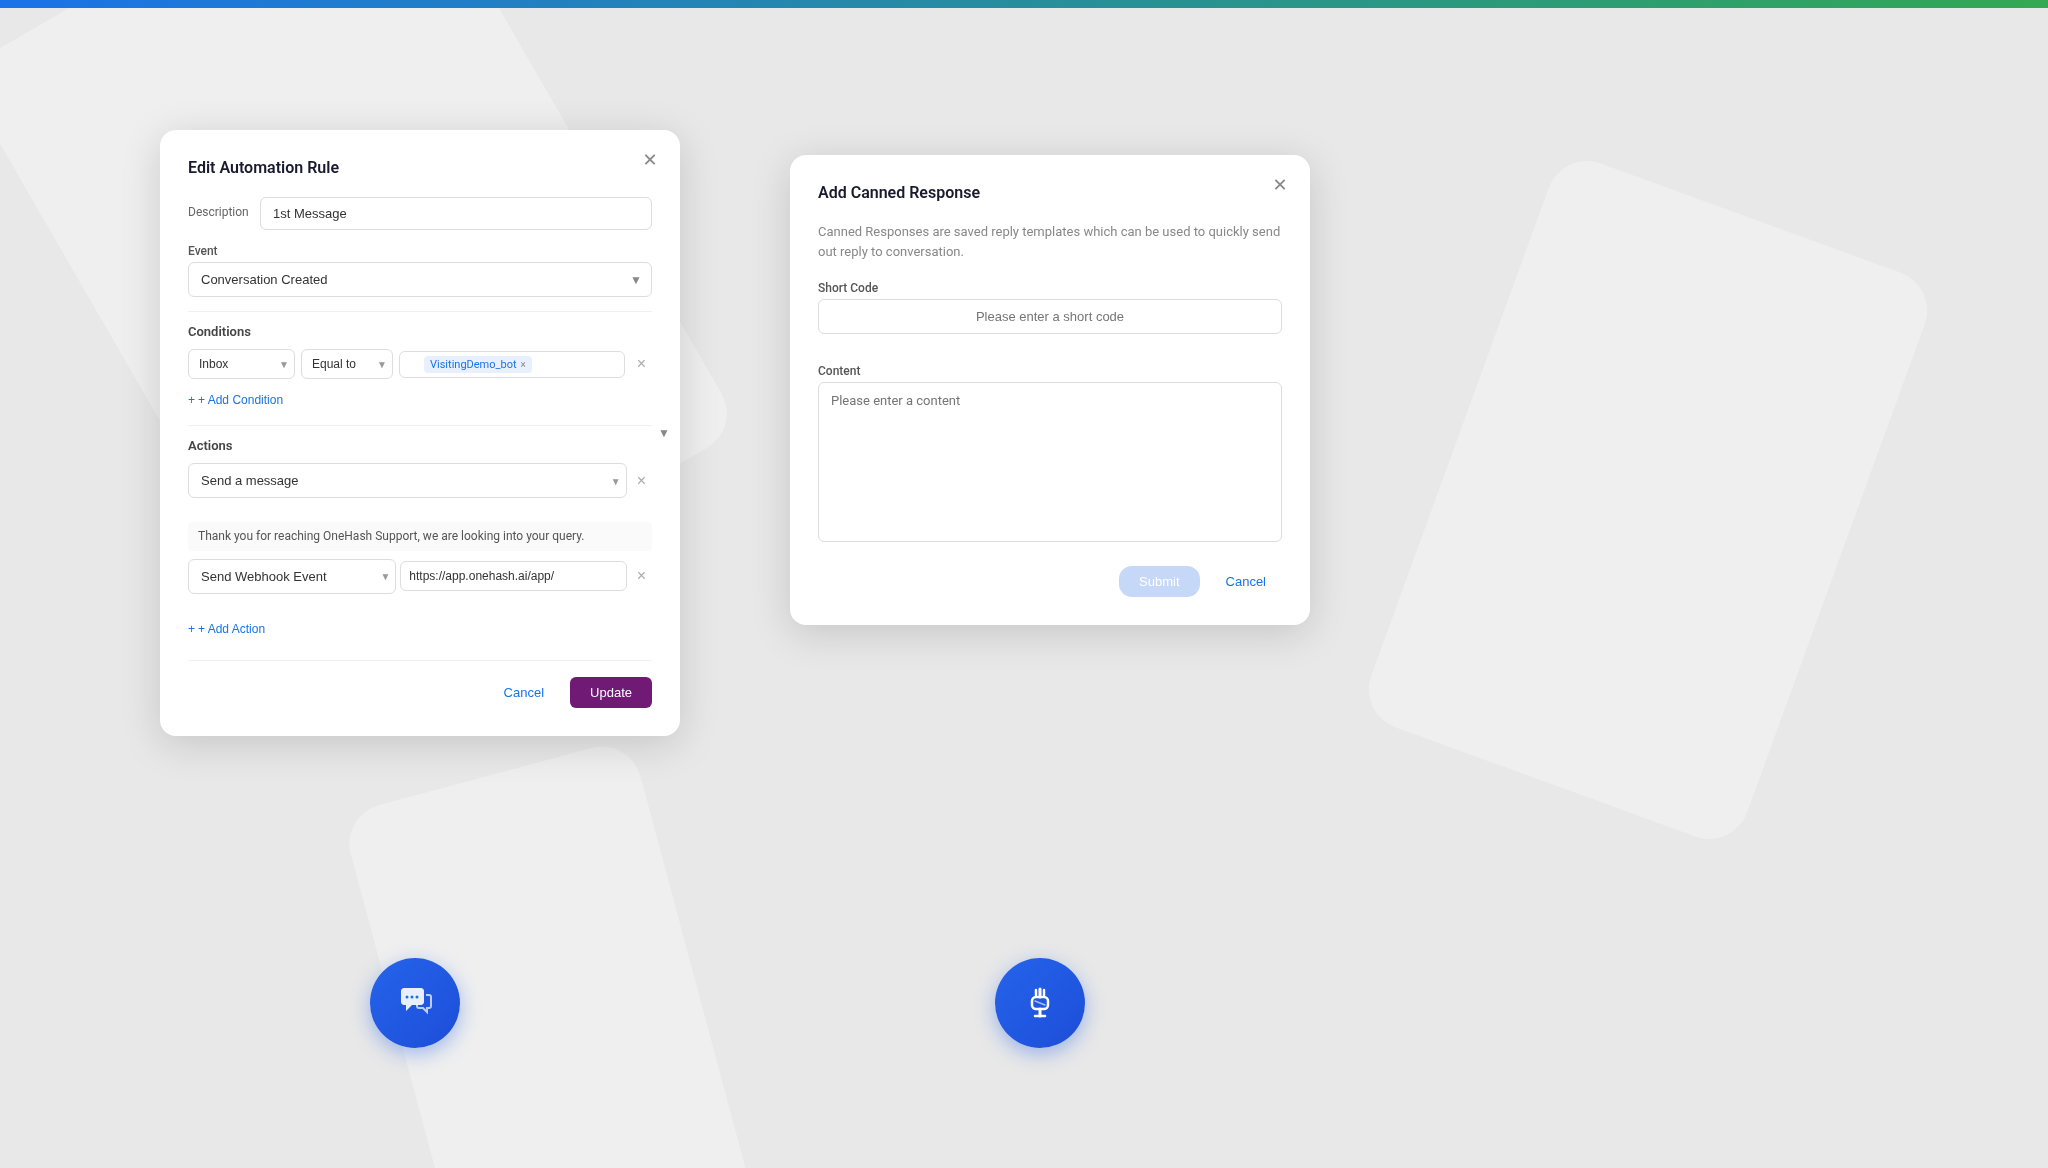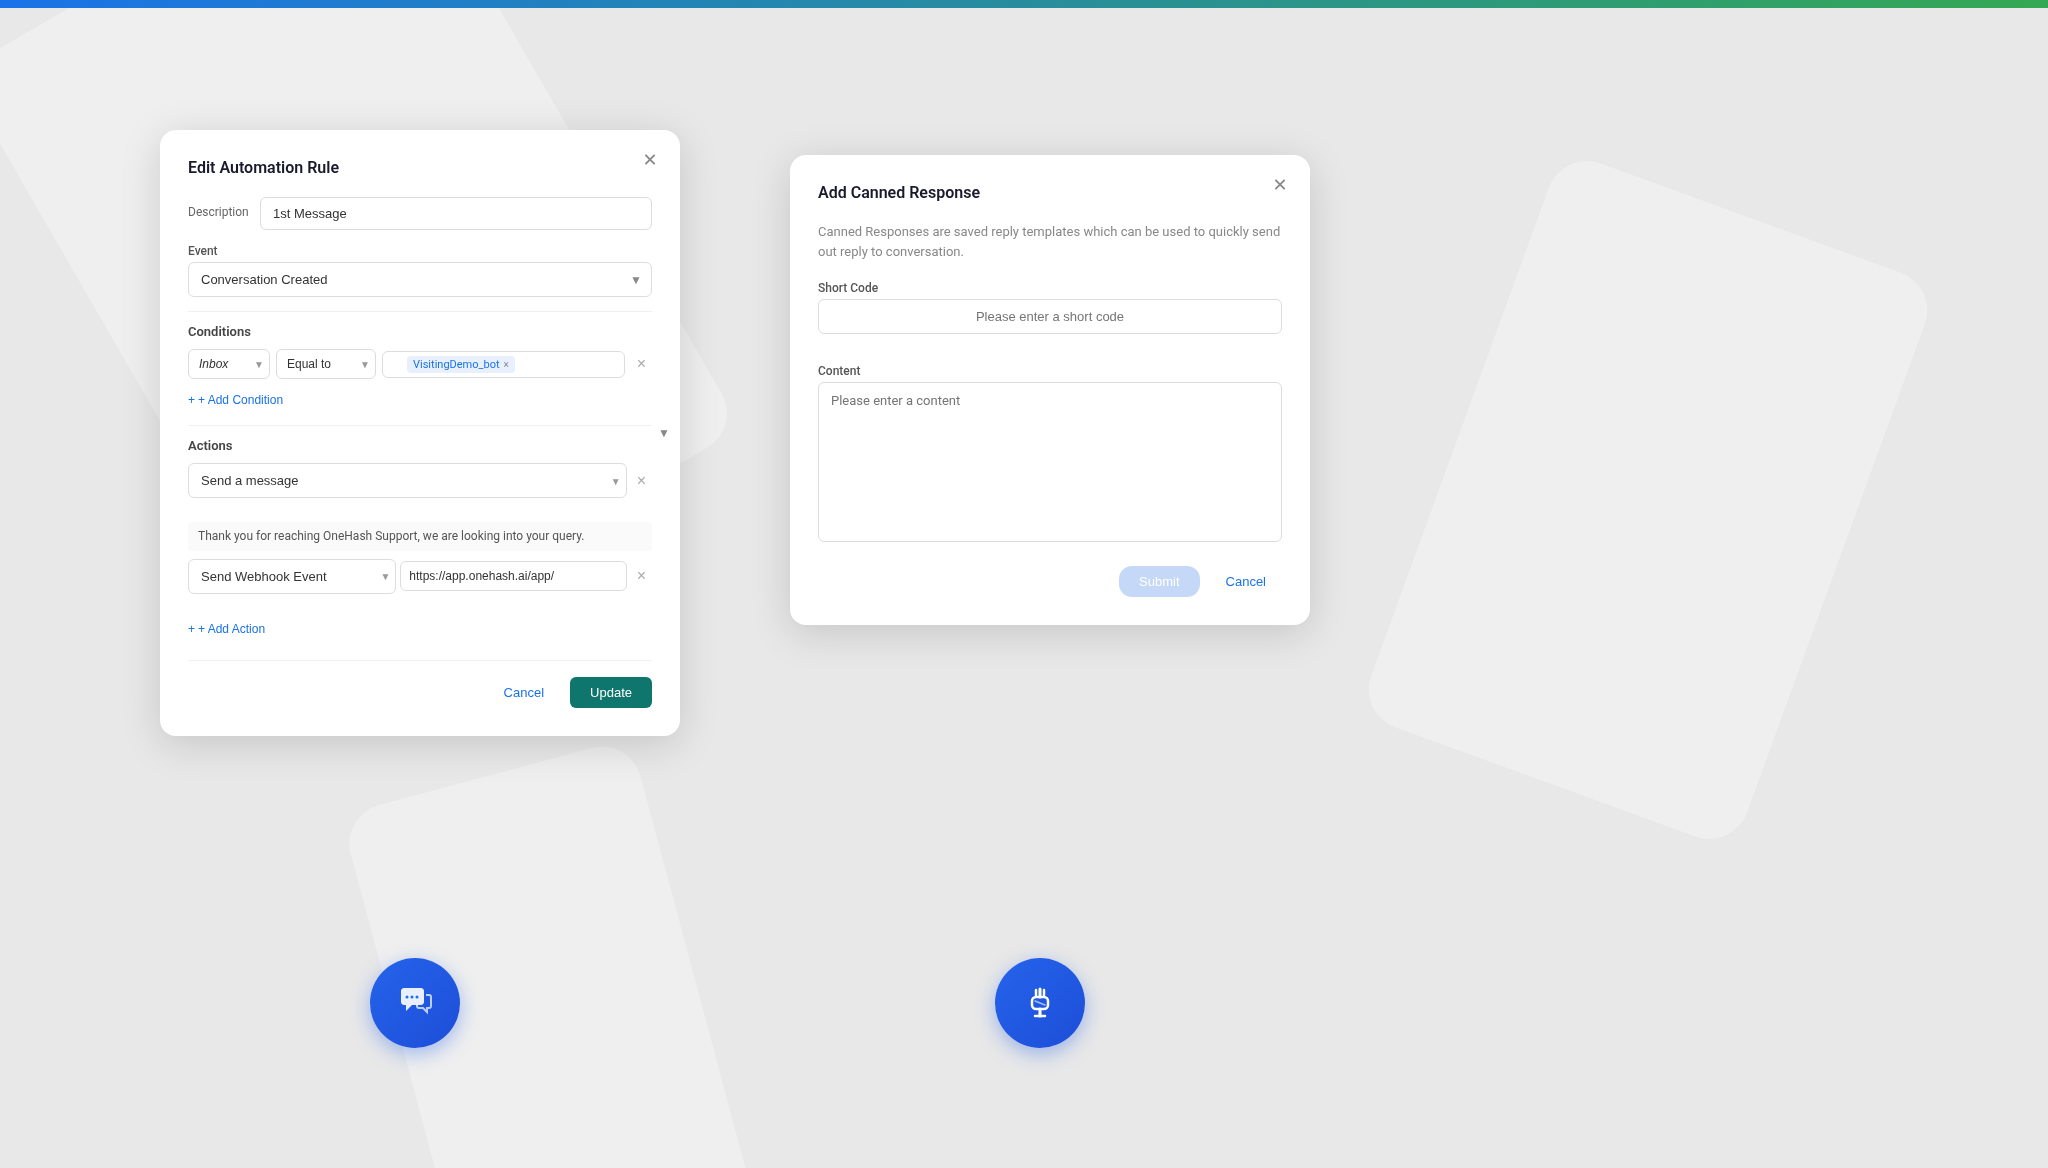--- a/index.html
+++ b/index.html
@@ -189,26 +189,25 @@
       padding: 7px 24px 7px 10px;
       font-size: 12px;
       color: #333;
       appearance: none;
       background: white;
       cursor: pointer;
       outline: none;
     }
 
     .condition-select-sm {
-      width: 82px;
-      font-style: italic;
+      width: 107px;
     }
 
     .condition-select-md {
-      width: 100px;
+      width: 92px;
     }
 
     .condition-tags {
       display: flex;
       align-items: center;
       border: 1px solid #ddd;
       border-radius: 6px;
       padding: 4px 24px;
       flex: 1;
       min-width: 0;
@@ -304,21 +303,21 @@
       background: none;
       border: none;
       color: #1a73e8;
       font-size: 13px;
       cursor: pointer;
       padding: 8px 16px;
       border-radius: 6px;
     }
 
     .btn-primary {
-      background: #0f766e;
+      background: #701a75;
       color: white;
       border: none;
       border-radius: 6px;
       padding: 8px 20px;
       font-size: 13px;
       cursor: pointer;
       font-weight: 500;
     }
 
     .btn-submit-disabled {

